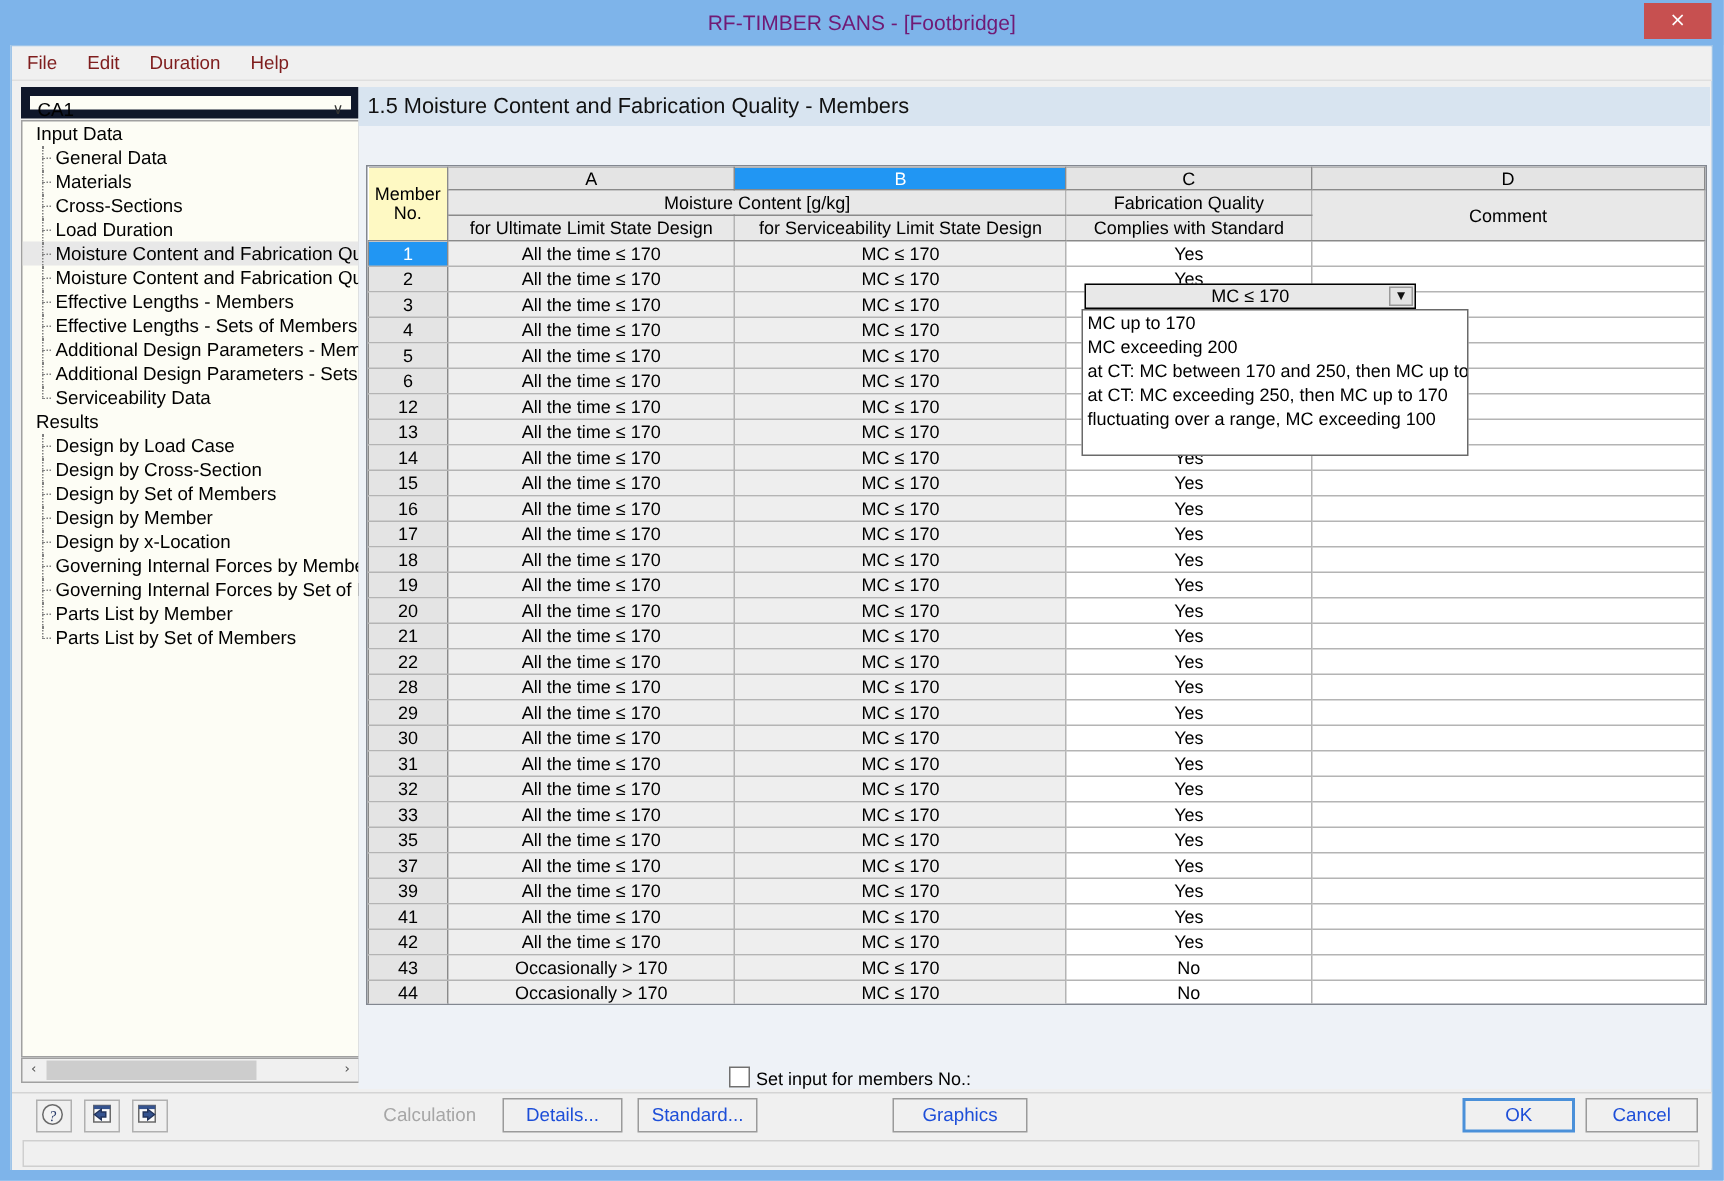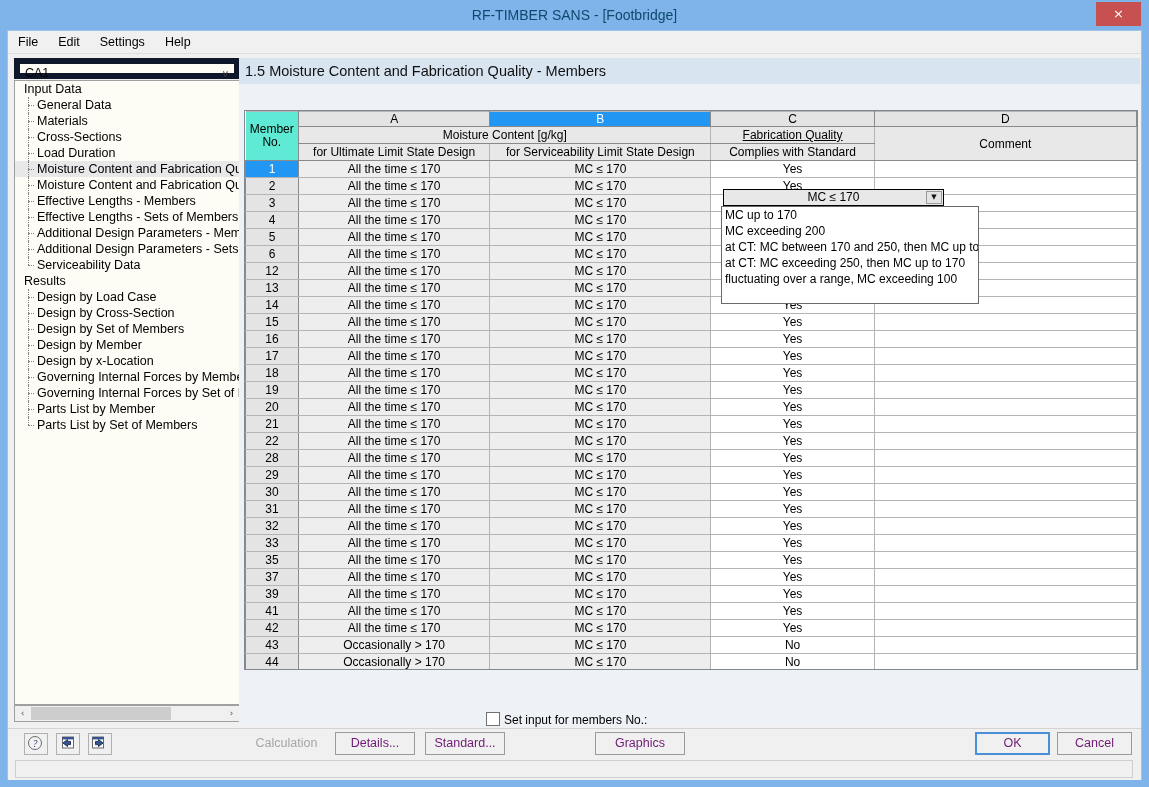--- a/index.html
+++ b/index.html
@@ -15,21 +15,21 @@
     background: #7eb4ea;
   }
   
   #titlebar {
     position: absolute; left: 0; top: 0; width: 1149px; height: 30px;
     background: #7eb4ea;
   }
   #title-text {
     position: absolute; left: 0; top: 0; width: 1149px; height: 30px;
     line-height: 30px; text-align: center;
-    font-size: 14px; color: #0c4a6e;
+    font-size: 14px; color: #701a75;
   }
   #close-btn {
     position: absolute; right: 8px; top: 2px; width: 45px; height: 24px;
     background: #c75050; color: #fff; font-size: 13px;
     text-align: center; line-height: 24px; cursor: pointer;
     font-family: "DejaVu Sans", sans-serif;
   }
   
   #client {
     position: absolute; left: 7px; top: 30px;
@@ -39,21 +39,21 @@
     box-sizing: border-box;
   }
   
   #menubar {
     position: absolute; left: 0; top: 0; width: 1133px; height: 22px;
     background: #f0f0f0;
     border-bottom: 1px solid #dfdfdf;
   }
   .menu-item {
     float: left; height: 22px; line-height: 22px;
-    padding: 0 10px; font-size: 12.5px; color: #000000; cursor: default;
+    padding: 0 10px; font-size: 12.5px; color: #7f1d1d; cursor: default;
   }
   
   #leftpanel {
     position: absolute; left: 6px; top: 27px; width: 226px; height: 668px;
   }
   #combo {
     position: absolute; left: 0; top: 0; width: 226px; height: 21px;
     border: 6px solid #0f172a; background: #fdfdf5;
     box-sizing: border-box; cursor: pointer;
   }
@@ -138,21 +138,21 @@
     height: 14px !important; font-size: 11.5px;
   }
   .colhdr.sel { background: #2196f3; color: #fff; }
   .subhdr {
     background: #e8e8e8; text-align: center;
     border-right: 1px solid #b4b4b4 !important;
     border-bottom: 1px solid #8a8a8a !important;
     font-size: 11.5px;
   }
   .corner {
-    background: #5eead4; text-align: center; vertical-align: middle;
+    background: #fef9c3; text-align: center; vertical-align: middle;
     border-top: 1px solid #b4b4b4 !important;
     border-right: 1px solid #8a8a8a !important;
     border-bottom: 1px solid #8a8a8a !important;
     font-size: 11.5px; line-height: 13px; margin-left: 36px;
   }
   .rowhdr {
     background: #e4e4e4; text-align: center; font-size: 11.5px;
     border-right: 1px solid #8a8a8a !important;
     border-left: 1px solid #8a8a8a;
   }
@@ -212,21 +212,21 @@
     background: #f0f0f0; border-top: 1px solid #d4d4d4;
   }
   .tb-btn {
     position: absolute; top: 4px; width: 24px; height: 22px;
     background: #f0f0f0; border: 1px solid #b0b0b0; box-sizing: border-box;
     cursor: pointer;
   }
   .btn {
     position: absolute; top: 3px; height: 23px;
     background: #f0f0f0; border: 1px solid #9a9a9a; box-sizing: border-box;
-    font-size: 12.5px; color: #701a75; text-align: center; line-height: 21px;
+    font-size: 12.5px; color: #1d4ed8; text-align: center; line-height: 21px;
     cursor: pointer;
   }
   .btn.disabled { color: #a6a6a6; border-color: transparent; background: transparent; }
   .btn.primary { border: 2px solid #4a90d9; line-height: 19px; }
   #statusbar {
     position: absolute; left: 7px; top: 31px; width: 1118px; height: 18px;
     background: #f0f0f0; border: 1px solid #cfcfcf; box-sizing: border-box;
   }
 </style>
 </head>
@@ -237,21 +237,21 @@
   <div id="titlebar">
     <div id="title-text">RF-TIMBER SANS - [Footbridge]</div>
     <div id="close-btn">×</div>
   </div>
 
   <div id="client">
 
     <div id="menubar">
       <div class="menu-item">File</div>
       <div class="menu-item">Edit</div>
-      <div class="menu-item">Settings</div>
+      <div class="menu-item">Duration</div>
       <div class="menu-item">Help</div>
     </div>
 
     <div id="leftpanel">
       <div id="combo">
         <span id="combo-text">CA1</span>
         <span id="combo-arrow">∨</span>
       </div>
       <div id="tree">
           <div class="tree-root">Input Data</div>
@@ -299,21 +299,21 @@
           <tbody id="table-body">
               <tr>
                 <td class="corner" rowspan="3">Member<br>No.</td>
                 <td class="colhdr">A</td>
                 <td class="colhdr sel">B</td>
                 <td class="colhdr">C</td>
                 <td class="colhdr">D</td>
               </tr>
               <tr>
                 <td class="subhdr" colspan="2">Moisture Content [g/kg]</td>
-                <td class="subhdr" style="border-bottom: none; text-decoration: underline;">Fabrication Quality</td>
+                <td class="subhdr" style="border-bottom: none;">Fabrication Quality</td>
                 <td class="subhdr" rowspan="2">Comment</td>
               </tr>
               <tr>
                 <td class="subhdr">for Ultimate Limit State Design</td>
                 <td class="subhdr">for Serviceability Limit State Design</td>
                 <td class="subhdr" style="border-top: none;">Complies with Standard</td>
               </tr>
               <tr>
                 <td class="rowhdr sel">1</td>
                 <td class="cell-c cell-shade">All the time ≤ 170</td>

